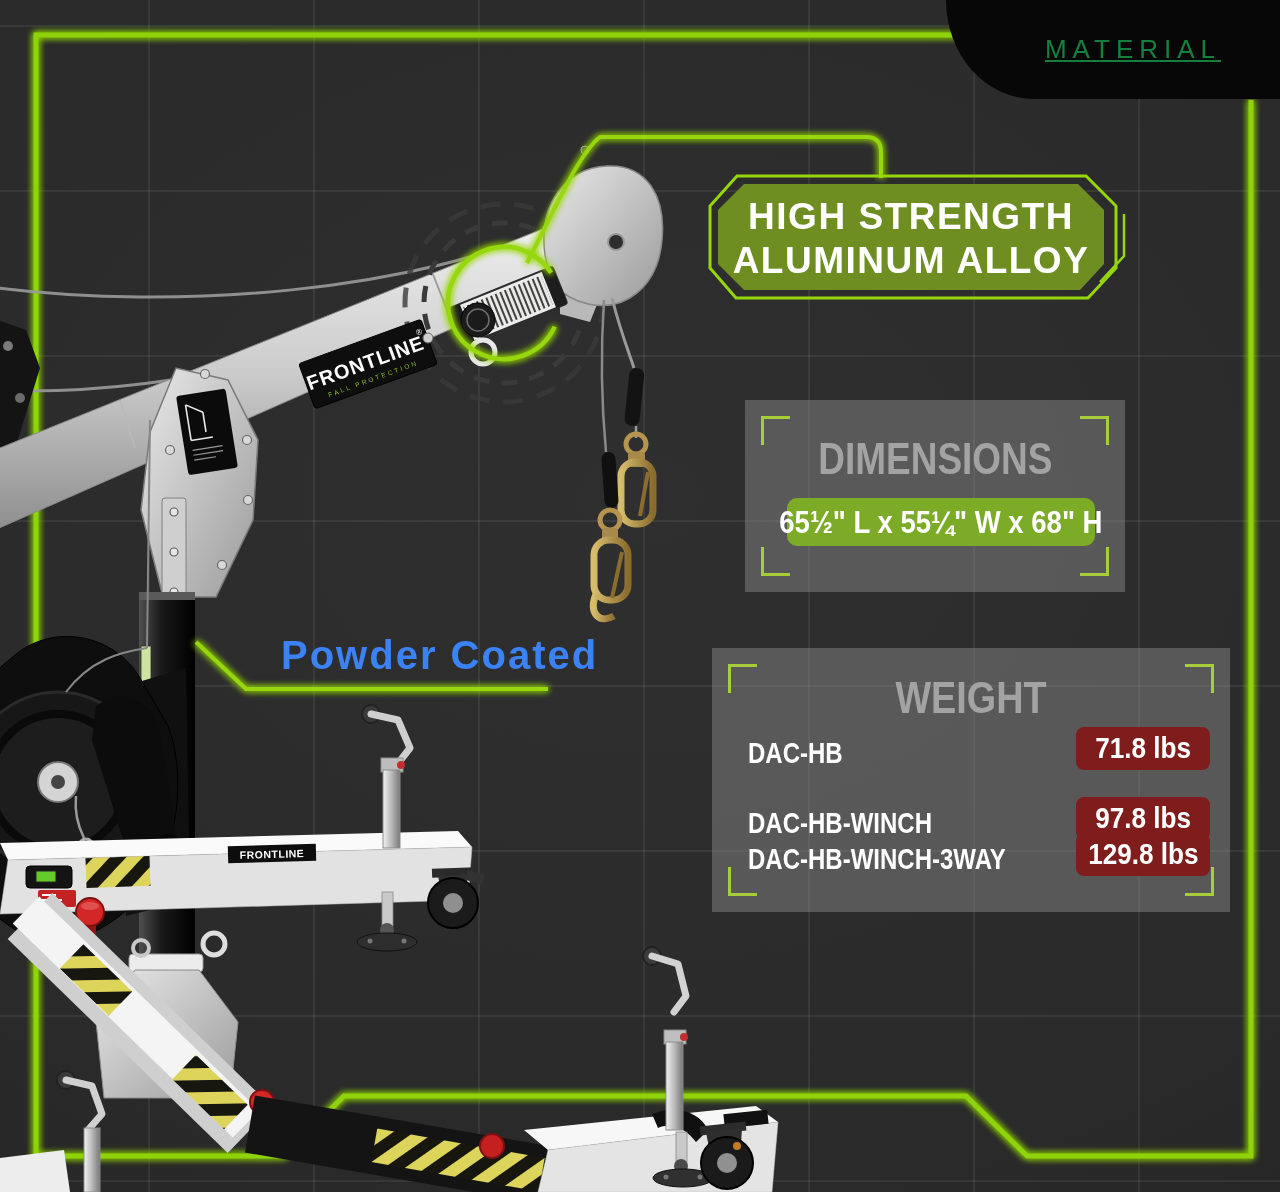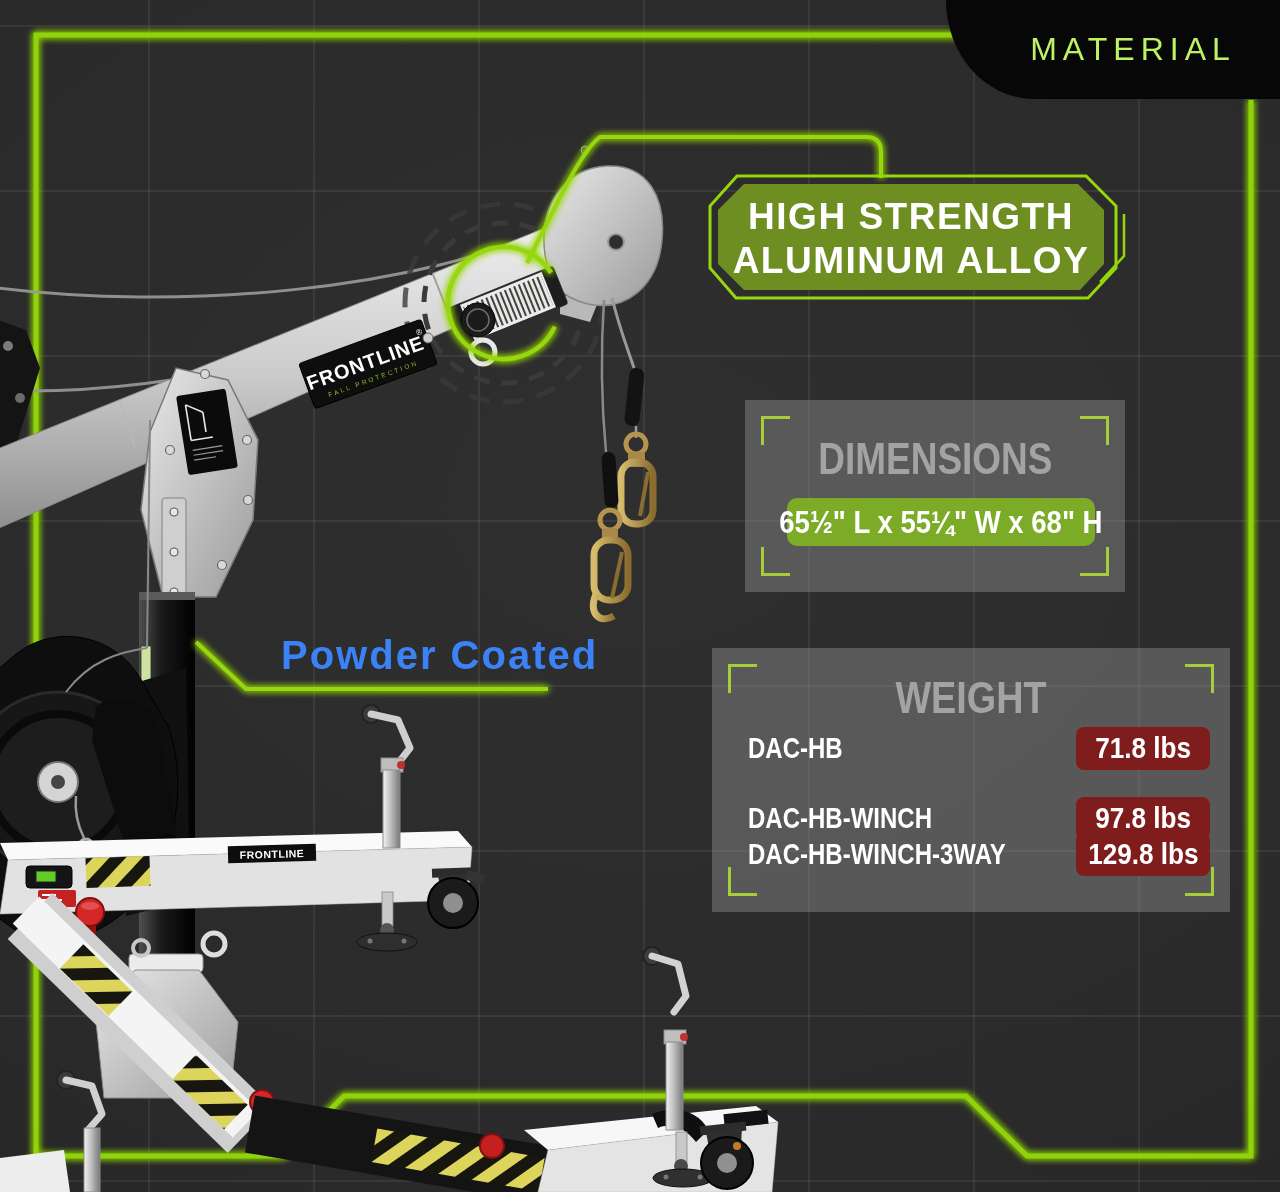--- a/index.html
+++ b/index.html
@@ -12,21 +12,21 @@
         linear-gradient(to right, rgba(255,255,255,0.065) 0 2px, transparent 2px),
         linear-gradient(to bottom, rgba(255,255,255,0.065) 0 2px, transparent 2px);
       background-size:165px 165px,165px 165px;
       background-position:148px 0px, 0px 25px;}
   svg.scene{position:absolute;left:0;top:0;}
 
   
   .material-tab{position:absolute;top:0;right:0;width:334px;height:99px;background:#070707;
       border-bottom-left-radius:88px 99px;display:flex;align-items:center;justify-content:center;
       padding-left:40px;box-sizing:border-box;}
-  .material-tab span{color:#bef264;font-size:32px;letter-spacing:6px;font-weight:500;white-space:nowrap;}
+  .material-tab span{color:#15803d;font-size:26px;letter-spacing:6px;font-weight:500;white-space:nowrap;text-decoration:underline;}
 
   
   .powder-label{position:absolute;left:281px;top:633px;color:#3b82f6;font-size:40px;
       letter-spacing:2px;font-weight:700;white-space:nowrap;}
 
   
   .panel{position:absolute;background:rgba(150,150,150,0.42);}
   .panel.dimensions{left:745px;top:400px;width:380px;height:192px;}
   .panel.weight{left:712px;top:648px;width:518px;height:264px;}
   .corner{position:absolute;width:26px;height:26px;border:3px solid #a6ce3a;}
@@ -35,21 +35,21 @@
   .corner.bl{left:16px;bottom:16px;border-right:none;border-top:none;}
   .corner.br{right:16px;bottom:16px;border-left:none;border-top:none;}
   .panel-title{position:absolute;left:0;right:0;text-align:center;color:#a3a3a3;font-weight:700;white-space:nowrap;}
   .dimensions .panel-title{top:34px;font-size:44px;}
   .weight .panel-title{top:24px;font-size:45px;}
   .cond{display:inline-block;transform:scaleX(0.84);}
   .dim-pill{position:absolute;left:42px;top:98px;width:308px;height:48px;border-radius:10px;
       background:#7cab28;display:flex;align-items:center;justify-content:center;}
   .dim-pill span{color:#fff;font-size:32px;font-weight:700;white-space:nowrap;
       display:inline-block;transform:scaleX(0.86);}
-  .w-row{position:absolute;left:36px;right:20px;height:44px;display:flex;align-items:center;
+  .w-row{position:absolute;left:36px;right:20px;height:44px;display:flex;align-items:flex-end;
       justify-content:space-between;}
   .w-row .model{color:#fff;font-size:30px;font-weight:700;white-space:nowrap;
       display:inline-block;transform:scaleX(0.8);transform-origin:left center;}
   .w-badge{width:134px;height:43px;background:#7f1d1d;border-radius:8px;flex:none;
       display:flex;align-items:center;justify-content:center;}
   .w-badge span{color:#fff;font-size:29px;font-weight:700;display:inline-block;transform:scaleX(0.9);}
 </style>
 </head>
 <body>
 

